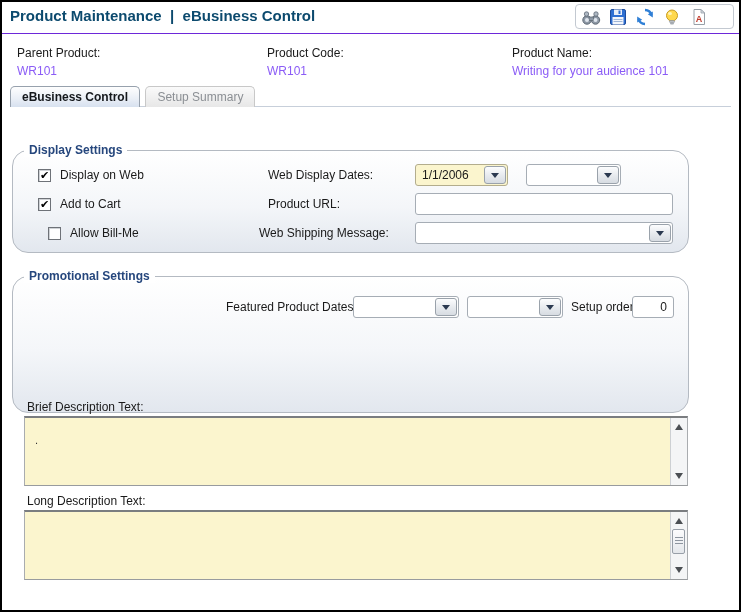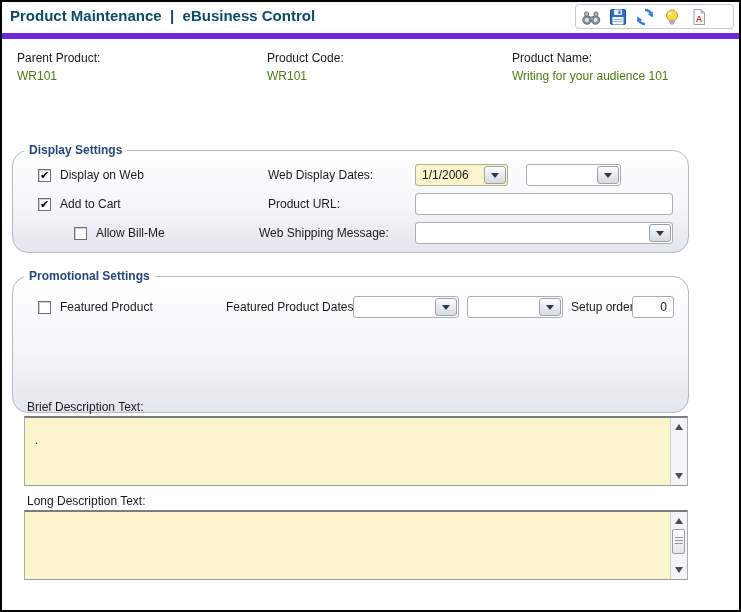--- a/index.html
+++ b/index.html
@@ -14,24 +14,24 @@
   .titlebar { position:absolute; top:0; left:0; right:0; height:31px; background:#fff; }
   .page-title { position:absolute; top:5px; left:8px; font-size:15px; font-weight:bold; color:#0c4a6e; white-space:pre; }
   .toolbar {
     position:absolute; top:2px; right:5px; width:159px; height:25px;
     border:1px solid #c3c9d1; border-radius:4px; background:#fff;
     display:flex; align-items:center; gap:7px; padding-left:5px;
   }
   .tb-icon { width:20px; height:20px; display:flex; align-items:center; justify-content:center; cursor:pointer; }
 
   
-  .header-panel { position:absolute; top:31px; left:0; right:0; height:53px; border-top:6px solid #6d28d9; background:#fff; }
+  .header-panel { position:absolute; top:31px; left:0; right:0; height:53px; border-top:1px solid #6d28d9; background:#fff; }
   .hfield { position:absolute; top:0; }
   .hfield .hlabel { position:absolute; top:12px; left:0; white-space:nowrap; color:#1a1a1a; }
-  .hfield .hvalue { position:absolute; top:30px; left:0; white-space:nowrap; color:#4d7c0f; }
+  .hfield .hvalue { position:absolute; top:30px; left:0; white-space:nowrap; color:#8b5cf6; }
   .hf-0 { left:15px; }  .hf-1 { left:265px; }  .hf-2 { left:510px; }
 
   
   .tabrow { position:absolute; top:84px; left:8px; right:8px; height:21px; border-bottom:1px solid #c7cfda; }
   .tab {
     position:relative; display:inline-block; height:21px; padding:3px 11px 0 11px;
     border-radius:5px 5px 0 0; margin-right:2px; cursor:pointer; vertical-align:bottom;
   }
   .tab.active {
     border:1px solid #97a1ad; border-bottom:none;
@@ -170,20 +170,24 @@
     <div class="hfield hf-1">
       <span class="hlabel">Product Code:</span>
       <span class="hvalue">WR101</span>
     </div>
     <div class="hfield hf-2">
       <span class="hlabel">Product Name:</span>
       <span class="hvalue">Writing for your audience 101</span>
     </div>
   </div>
 
+  <div class="tabrow">
+    <span class="tab active">eBusiness Control</span>
+    <span class="tab inactive">Setup Summary</span>
+  </div>
 
   <div class="groupbox gb-display">
     <span class="legend">Display Settings</span>
 
     <div class="row" style="top:13px;">
       <span class="checkbox-wrap" style="left:25px;">
         <span class="checkbox">✔</span>
         <span>Display on Web</span>
       </span>
       <span class="field-label" style="left:255px;">Web Display Dates:</span>
@@ -200,40 +204,36 @@
     <div class="row" style="top:42px;">
       <span class="checkbox-wrap" style="left:25px;">
         <span class="checkbox">✔</span>
         <span>Add to Cart</span>
       </span>
       <span class="field-label" style="left:255px;">Product URL:</span>
       <input class="text-input" style="left: 402px; width: 258px;" value="">
     </div>
 
     <div class="row" style="top:71px;">
-      <span class="checkbox-wrap" style="left:41px;padding-left:20px;">
+      <span class="checkbox-wrap" style="left:15px;padding-left:20px;">
         <span class="checkbox"></span>
         <span>Allow Bill-Me</span>
       </span>
       <span class="field-label" style="left:246px;">Web Shipping Message:</span>
       <span class="combo" style="left:402px; width:258px;">
         <span class="combo-text"></span>
         <span class="combo-btn"></span>
       </span>
     </div>
   </div>
 
   <div class="groupbox gb-promo">
     <span class="legend">Promotional Settings</span>
 
     <div class="row" style="top:19px;">
-      <span class="checkbox-wrap" style="left:25px;">
-        <span class="checkbox"></span>
-        <span>Featured Product</span>
-      </span>
       <span class="field-label" style="left:213px;">Featured Product Dates:</span>
       <span class="combo" style="left:340px; width:106px;">
         <span class="combo-text"></span>
         <span class="combo-btn"></span>
       </span>
       <span class="combo" style="left:454px; width:96px;">
         <span class="combo-text"></span>
         <span class="combo-btn"></span>
       </span>
       <span class="field-label" style="left:558px;">Setup order:</span>

